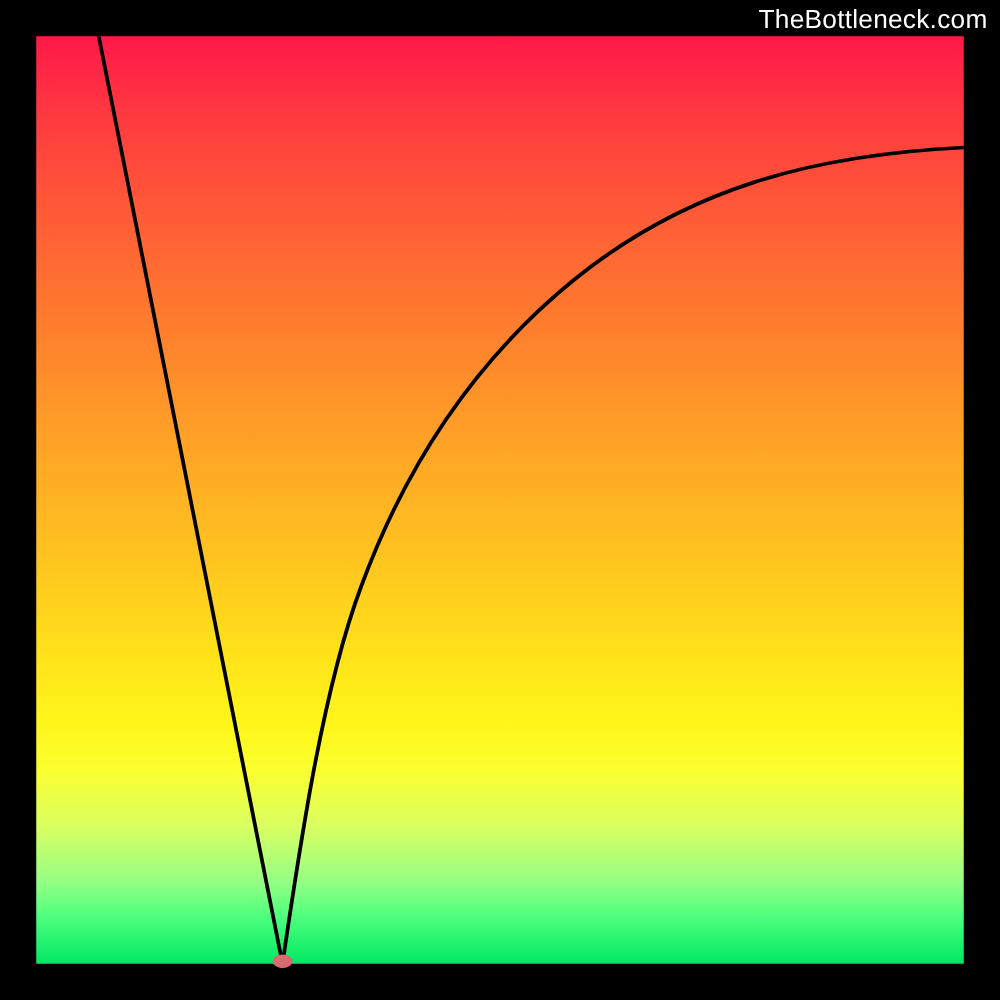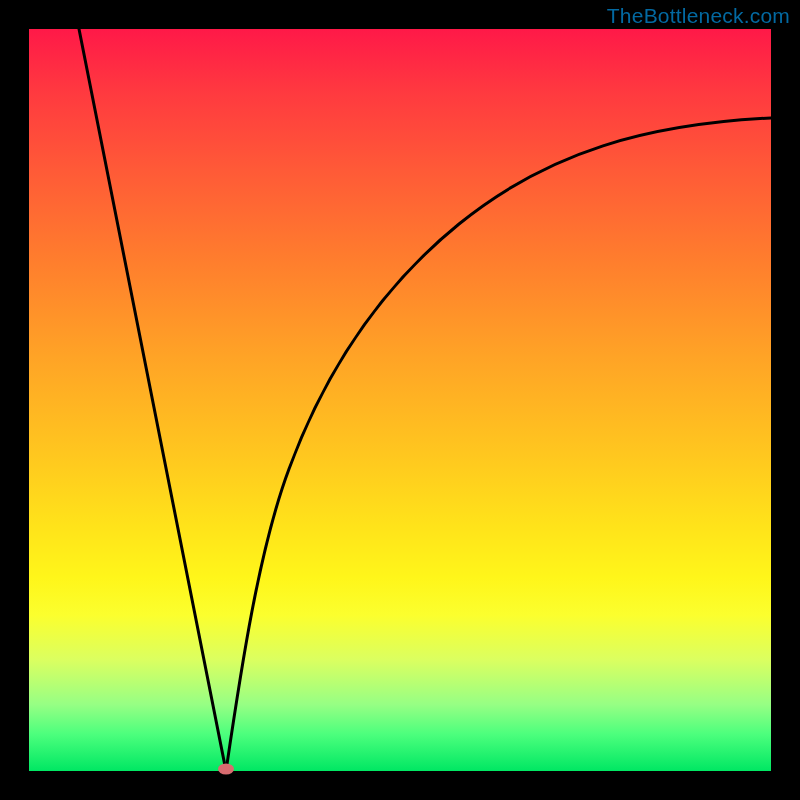--- a/index.html
+++ b/index.html
@@ -45,21 +45,21 @@
     position: absolute;
     left: 0;
     top: 0;
     width: 742px;
     height: 742px;
   }
   .watermark {
     position: absolute;
     top: 4px;
     right: 10px;
-    color: #0369a1;
+    color: #ffffff;
     font-size: 21px;
     font-weight: 500;
     letter-spacing: 0.2px;
     font-family: Arial, Helvetica, sans-serif;
   }
   .marker {
     position: absolute;
     width: 16px;
     height: 11px;
     background: #d86b6f;

